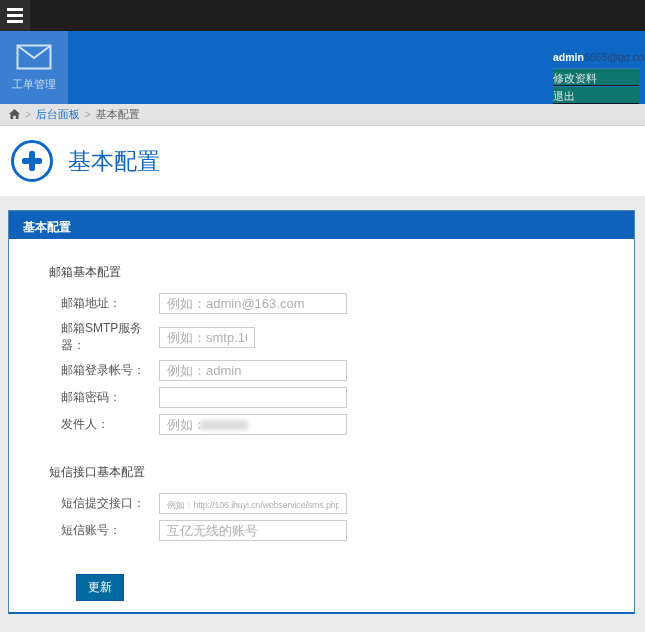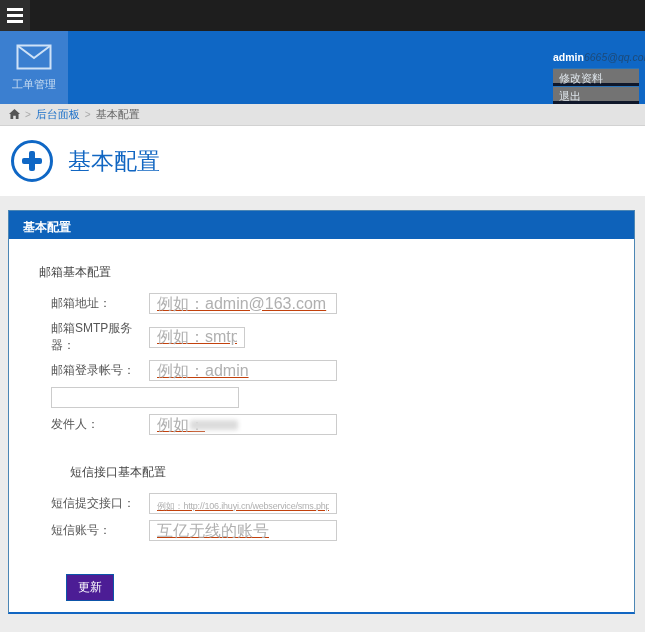--- a/index.html
+++ b/index.html
@@ -26,23 +26,23 @@
   }
   .module-tile svg { display:block; }
   .module-label { font-size:11px; color:#c8ddf2; margin-top:7px; }
 
   .user-area { position:absolute; top:20px; right:6px; width:86px; }
   .user-email { font-size:10.5px; color:#fff; white-space:nowrap; text-align:right; }
   .user-email .bold { font-weight:bold; color:#fff; }
   .user-email .muted { font-style:italic; color:#1d4a78; }
   .user-menu { margin-top:5px; }
   .user-menu-item {
-    height:18px; line-height:18px; background:#737373; color:#dde4ea;
-    font-size:11px; padding-left:6px; border-top:1px solid #2a74b8;
-    border-bottom:3px solid #0f172a; cursor:pointer;
+    height:18px; line-height:18px; background:#0f766e; color:#dde4ea;
+    font-size:11px; border-top:1px solid #2a74b8;
+    border-bottom:1px solid #0f172a; cursor:pointer;
   }
 
   
   .breadcrumb {
     height:22px; background:#e3e3e3; border-bottom:1px solid #d2d2d2;
     display:flex; align-items:center; padding-left:9px; font-size:11px; color:#999;
     gap:5px;
   }
   .breadcrumb .home { display:flex; align-items:center; cursor:pointer; }
   .breadcrumb a { color:#1a6fc9; text-decoration:none; cursor:pointer; }
@@ -63,42 +63,42 @@
   
   .content { background:#ececec; padding:14px 10px 0 8px; height:436px; }
   .panel {
     background:#fff; border:1px solid #4c86b4; border-bottom:2px solid #1166c2;
     height:404px;
   }
   .panel-header {
     background:#0e62ba; color:#fff; font-size:12px; font-weight:bold;
     padding:8px 14px; height:28px;
   }
-  .panel-body { padding:25px 20px 0 30px; }
+  .panel-body { padding:25px 20px 0 40px; }
 
   .section-heading { font-size:12px; color:#444; margin-bottom:12px; }
-  .section-sms { margin-top:29px;margin-left:31px; }
+  .section-sms { margin-top:29px; }
 
   .form-row { display:flex; align-items:center; margin:0 0 6px 12px; position:relative; }
   .form-row label { width:98px; font-size:12px; color:#555; flex:0 0 auto; }
   .form-row input {
     width:188px; height:21px; border:1px solid #ccc; padding:0 7px;
-    font-size:16px; color:#c2410c; font-family:"Liberation Sans","DejaVu Sans",sans-serif;
-    outline:none; background:#fff;text-decoration:underline;
+    font-size:13px; color:#404040; font-family:"Liberation Sans","DejaVu Sans",sans-serif;
+    outline:none; background:#fff;
   }
   .form-row input::placeholder { color:#b0b0b0; opacity:1; }
   input.input-short { width:96px; }
   input.input-url::placeholder { font-size:9px; letter-spacing:-0.2px; }
   .redact {
     position:absolute; left:139px; top:6px; width:48px; height:10px;
     background:#dcdcdc; filter:blur(2px); border-radius:2px; pointer-events:none;
   }
 
   .submit-btn {
-    margin:27px 8px 0 27px; background:#4c1d95; color:#fff; border:1px solid #0d55a8;
+    margin:27px 8px 0 27px; background:#0369a1; color:#fff; border:1px solid #0d55a8;
     font-size:12px; padding:4px 11px; cursor:pointer;
     font-family:"Liberation Sans","DejaVu Sans",sans-serif;
   }
 </style>
 </head>
 <body>
 
 <div class="topbar">
   <button class="hamburger">
     <span></span>
@@ -166,20 +166,21 @@
         <label>邮箱SMTP服务器：</label>
         <input type="text" class="input-short" placeholder="例如：smtp.163.c" style="">
       </div>
 
       <div class="form-row">
         <label>邮箱登录帐号：</label>
         <input type="text" placeholder="例如：admin" style="">
       </div>
 
       <div class="form-row">
+        <label>邮箱密码：</label>
         <input type="text" placeholder="" style="">
       </div>
 
       <div class="form-row">
         <label>发件人：</label>
         <input type="text" placeholder="例如：" style="">
         <span class="redact"></span>
       </div>
 
       

